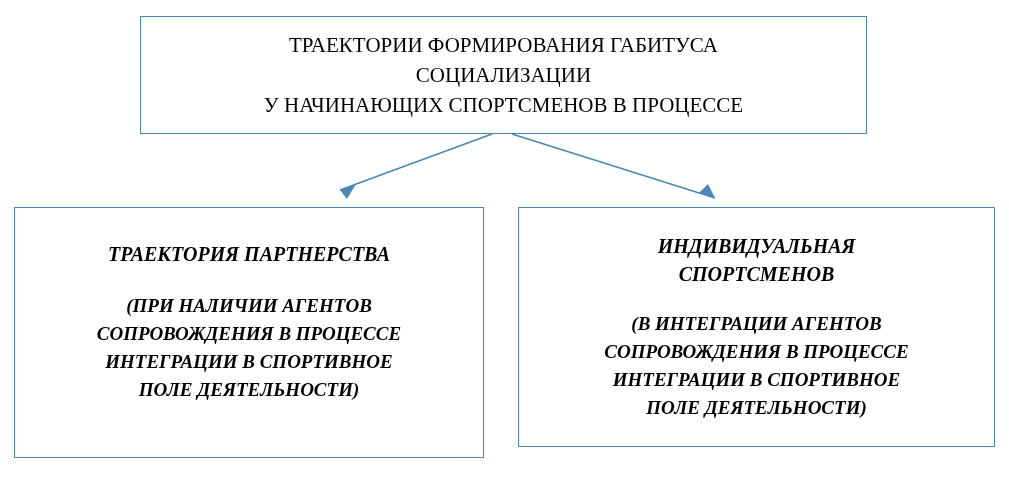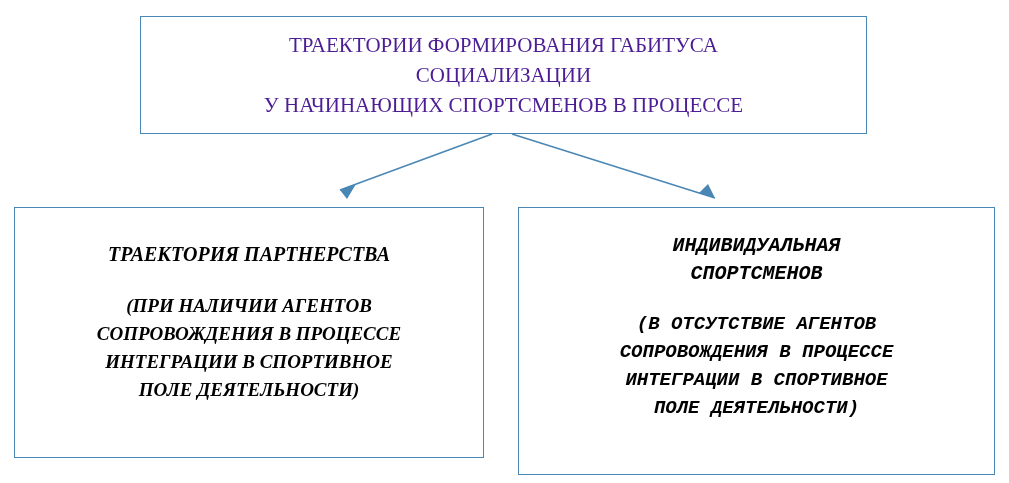--- a/index.html
+++ b/index.html
@@ -30,41 +30,40 @@
   #top-box {
     left: 140px;
     top: 16px;
     width: 727px;
     height: 118px;
     padding: 6px 10px;
   }
   .top-line {
     font-size: 21px;
     line-height: 30px;
-    color: #4c1d95;
+    color: #000000;
     text-align: center;
     white-space: nowrap;
     font-weight: normal;
   }
   #left-box {
     left: 14px;
     top: 207px;
     width: 470px;
     height: 251px;
     padding: 18px 22px;
     justify-content: flex-start;
   }
   #right-box {
     left: 518px;
     top: 207px;
     width: 477px;
-    height: 268px;
+    height: 240px;
     padding: 18px 14px;
     justify-content: flex-start;
-    font-family: Liberation Mono, monospace;
   }
   .branch-title {
     font-size: 20px;
     font-style: italic;
     font-weight: bold;
     color: #000000;
     text-align: center;
     line-height: 28px;
     white-space: nowrap;
   }
@@ -127,20 +126,20 @@
       <div class="branch-sub">ПОЛЕ ДЕЯТЕЛЬНОСТИ)</div>
     </div>
   </div>
 
   <div class="box" id="right-box">
     <div class="branch-title-wrap">
       <div class="branch-title">ИНДИВИДУАЛЬНАЯ</div>
       <div class="branch-title">СПОРТСМЕНОВ</div>
     </div>
     <div class="branch-sub-wrap">
-      <div class="branch-sub">(В ОТСУТСТВИЕ АГЕНТОВ</div>
+      <div class="branch-sub">(В ИНТЕГРАЦИИ АГЕНТОВ</div>
       <div class="branch-sub">СОПРОВОЖДЕНИЯ В ПРОЦЕССЕ</div>
       <div class="branch-sub">ИНТЕГРАЦИИ В СПОРТИВНОЕ</div>
       <div class="branch-sub">ПОЛЕ ДЕЯТЕЛЬНОСТИ)</div>
     </div>
   </div>
 
 </div>
 
 </body></html>

